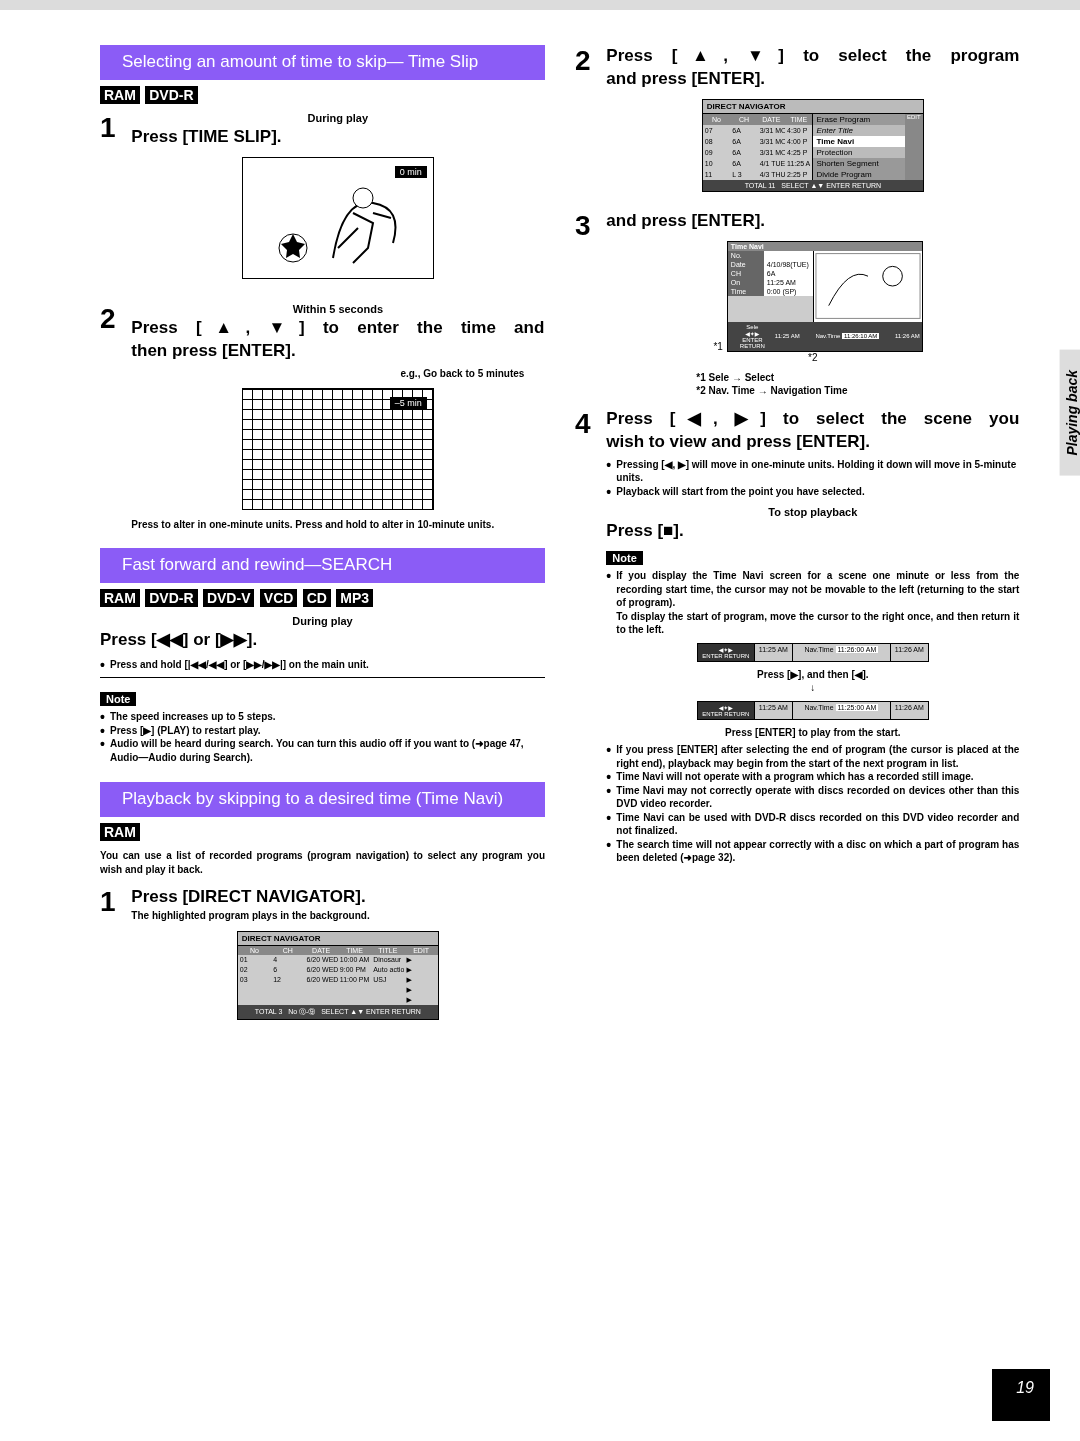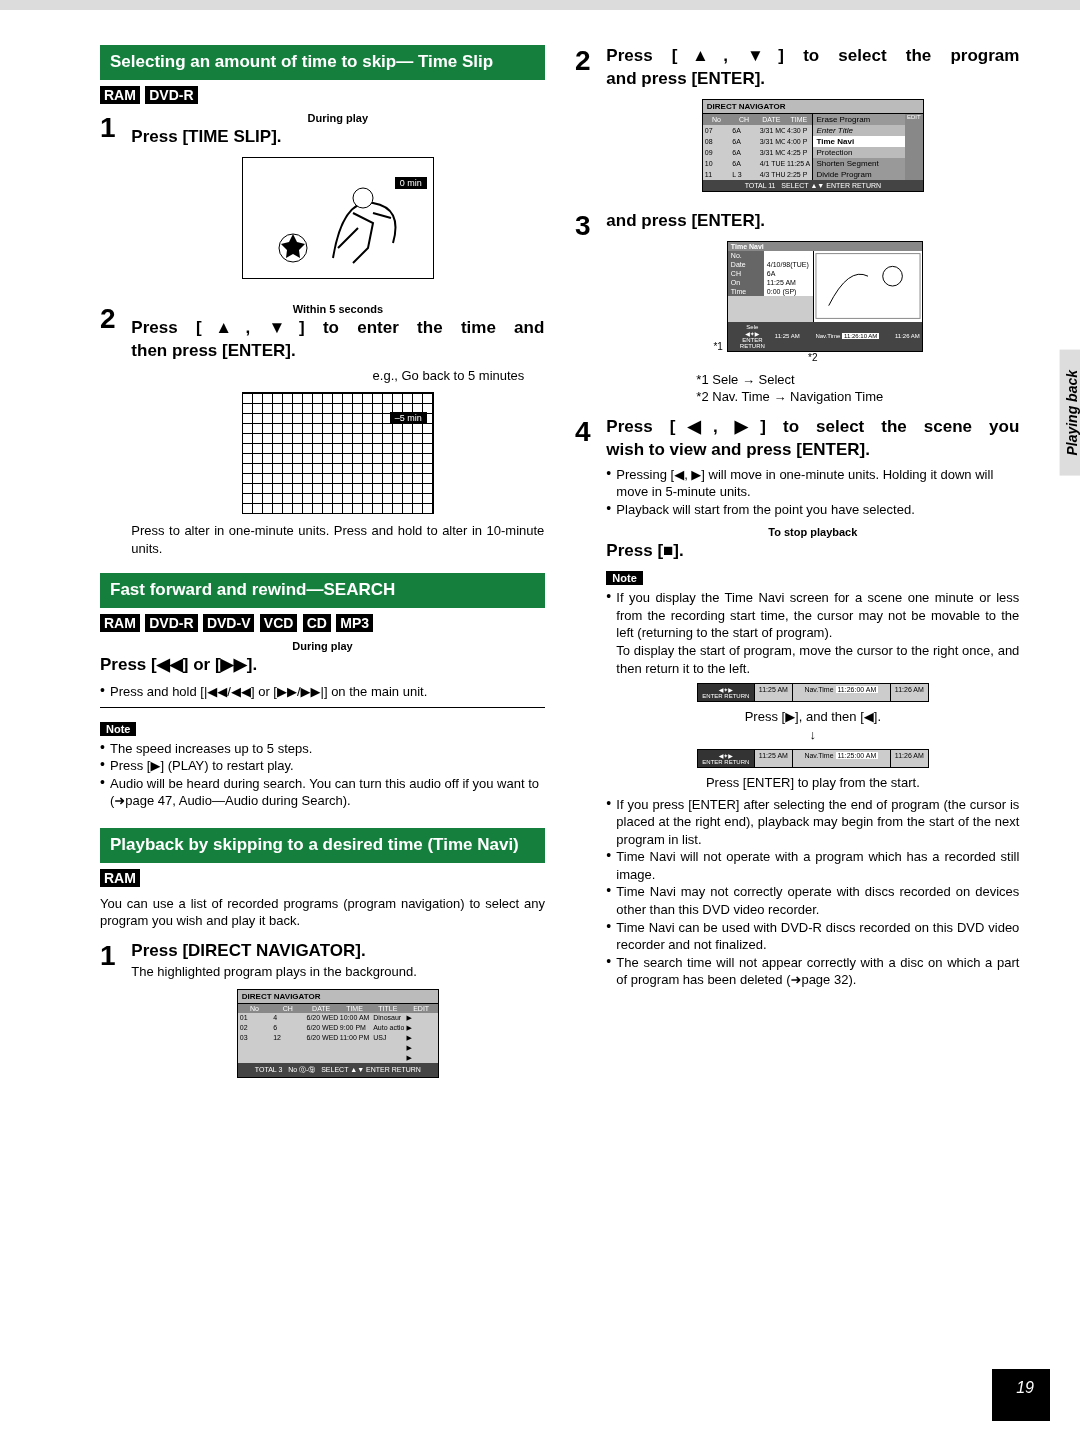--- a/index.html
+++ b/index.html
@@ -15,25 +15,25 @@
     min-height: 1441px;
     margin: 0 auto;
     position: relative;
     box-sizing: border-box;
     padding: 45px 60px 40px 100px;
   }
   .topbar { height: 10px; background: #dcdcdc; position: absolute; top:0; left:0; right:0;}
   .columns { display: flex; gap: 30px; }
   .col { flex: 1; min-width: 0; }
   .section-header {
-    background: #15803d;
+    background: #8b5cf6;
     color: #fff;
-    font-weight: bold;
+    font-weight: normal;
     font-size: 17px;
-    padding: 6px 10px;
+    padding: 6px 22px;
     line-height: 1.35;
   }
   .badges { margin: 6px 0 8px 0; }
   .badge {
     display: inline-block;
     background: #000;
     color: #fff;
     font-size: 14px;
     font-weight: bold;
     padding: 1px 4px;
@@ -45,36 +45,36 @@
     font-weight: bold;
     display: inline-block;
     width: 28px;
     vertical-align: top;
     text-align: left;
   }
   .stepbody { display: inline-block; width: calc(100% - 32px); vertical-align: top;}
   .condition { font-size: 11px; font-weight: bold; margin-bottom: 2px; text-align: center;}
   .instruction { font-size: 17px; font-weight: bold; line-height: 1.35; }
   .line-justify { display:block; text-align: justify; text-align-last: justify;}
-  .subtext { font-size: 13px; line-height: 1.35;}
+  .subtext { font-size: 10px; line-height: 1.35; font-weight: bold;}
   .bullet { padding-left: 10px; position: relative; }
   .bullet::before { content: "•"; position:absolute; left:0; top:0; font-size:14px; line-height:1;}
   .notebox { display:inline-block; background:#000; color:#fff; font-size:11px; font-weight:bold; padding:1px 6px; margin: 8px 0 4px 0;}
   .figure {
     border: 1px solid #000;
     width: 190px;
     height: 130px;
     margin: 8px auto;
     position: relative;
     background: repeating-linear-gradient(0deg, #fff, #fff 9px, #000 9px, #000 10px),
                 repeating-linear-gradient(90deg, transparent, transparent 9px, #000 9px, #000 10px);
     background-blend-mode: multiply;
   }
   .figure .overlay-badge {
-    position:absolute; top:19px; right:6px; background:#000; color:#fff; font-size:9px; padding:1px 5px;
+    position:absolute; top:8px; right:6px; background:#000; color:#fff; font-size:9px; padding:1px 5px;
   }
   .figure.soccer {background:none;}
   .screenshot {
     border: 1px solid #000;
     width: 200px;
     margin: 8px auto;
     font-size: 8px;
     background:#ccc;
   }
   .screenshot .titlebar { background:#bbb; color:#000; font-weight:bold; padding:2px 4px; border-bottom:1px solid #000;}

